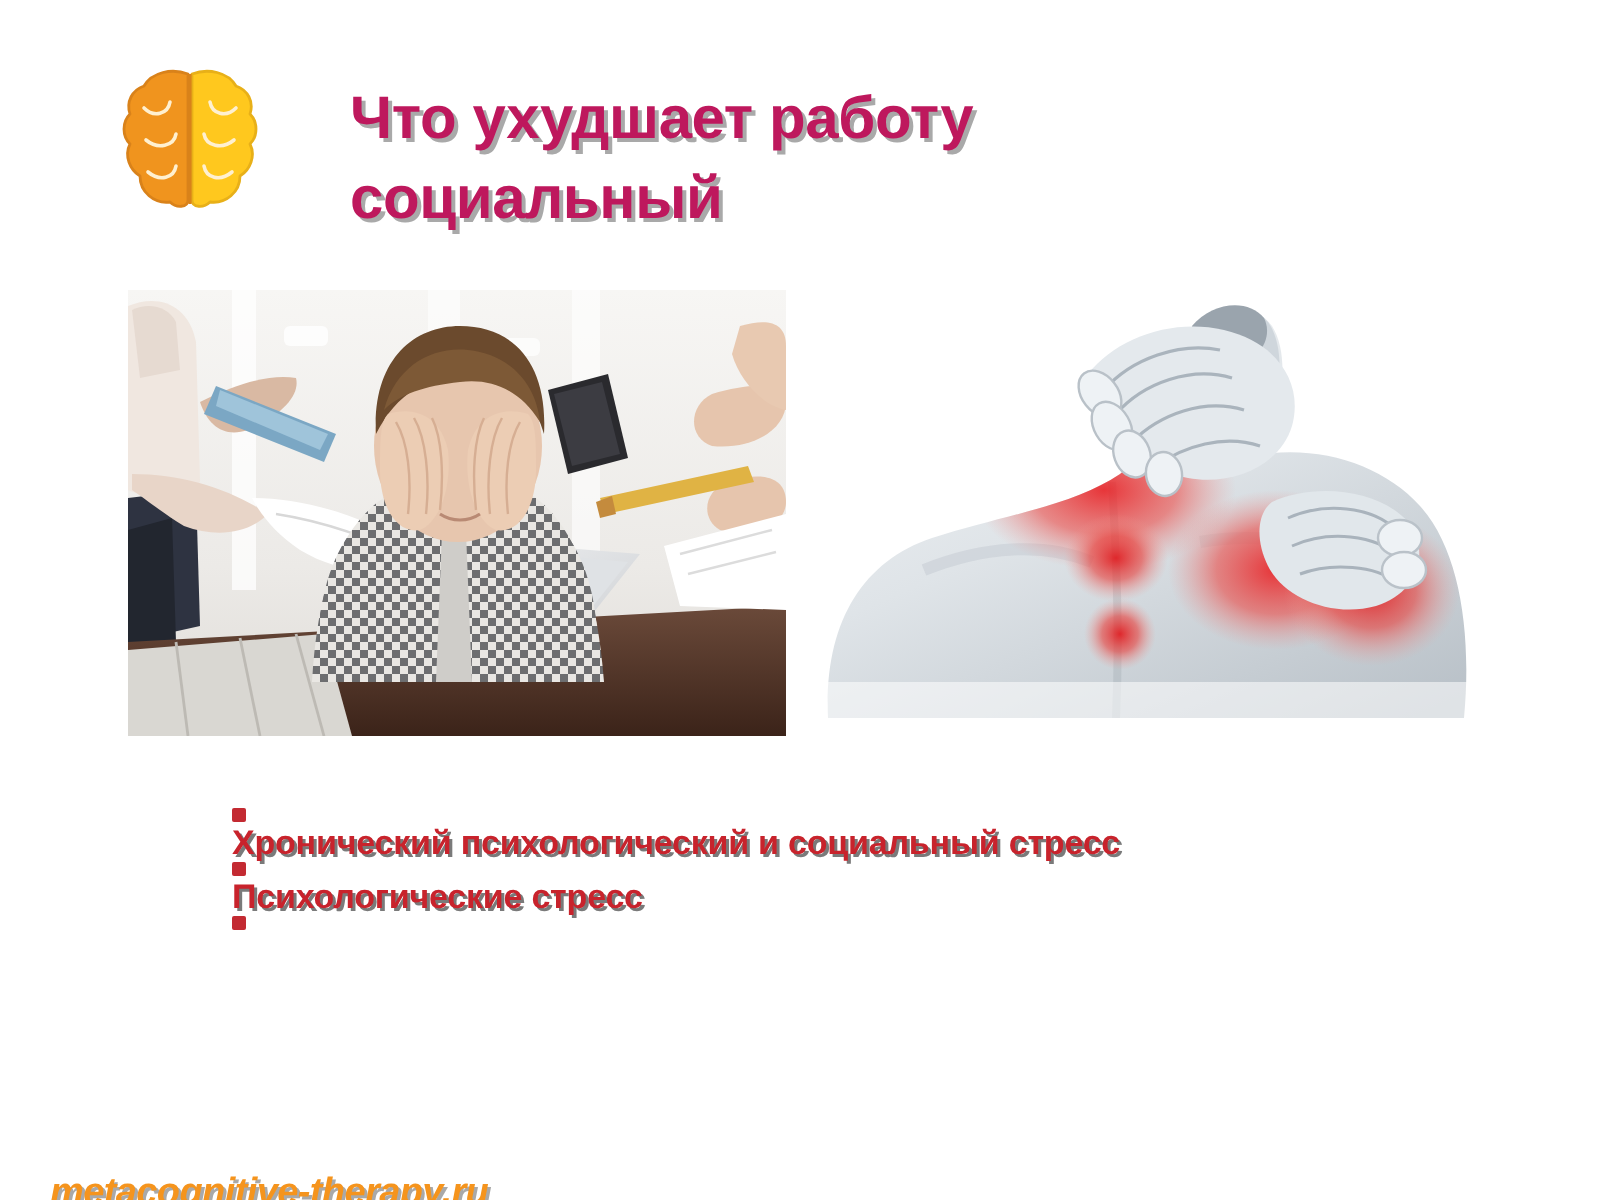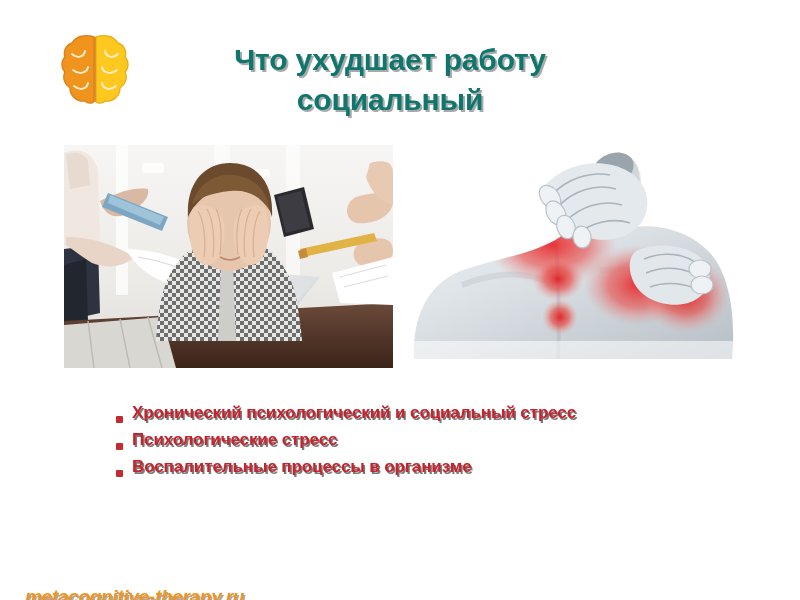--- a/index.html
+++ b/index.html
@@ -26,25 +26,24 @@
     width: 70px;
     height: 74px;
   }
 
   
   #slide-title {
     position: absolute;
     left: 175px;
     top: 40px;
     width: 430px;
-    text-align: center;
     font-size: 30px;
     font-weight: bold;
     line-height: 1.32;
-    color: #0f766e;
+    color: #be185d;
     text-shadow: 2px 2px 0 #A9A9A9;
     letter-spacing: -0.2px;
   }
 
   
   .photo {
     position: absolute;
     overflow: hidden;
   }
   #photo-stress {
@@ -64,22 +63,23 @@
 
   
   #bullet-list {
     position: absolute;
     left: 116px;
     top: 396px;
     width: 620px;
   }
   .bullet-row {
     display: flex;
-    align-items: flex-end;
+    align-items: flex-start;
     height: 27px;
+    flex-direction: column;
   }
   .bullet-marker {
     width: 7px;
     height: 7px;
     background: #C32A32;
     margin-top: 8px;
     margin-right: 9px;
     flex: 0 0 auto;
     border-radius: 1px;
   }
@@ -343,19 +343,18 @@
     <div class="bullet-row">
       <span class="bullet-marker"></span>
       <span class="bullet-text">Хронический психологический и социальный стресс</span>
     </div>
     <div class="bullet-row">
       <span class="bullet-marker"></span>
       <span class="bullet-text">Психологические стресс</span>
     </div>
     <div class="bullet-row">
       <span class="bullet-marker"></span>
-      <span class="bullet-text">Воспалительные процессы в организме</span>
     </div>
   </div>
 
   <div id="footer-watermark">metacognitive-therapy.ru</div>
 
 </div>
 
 </body></html>

